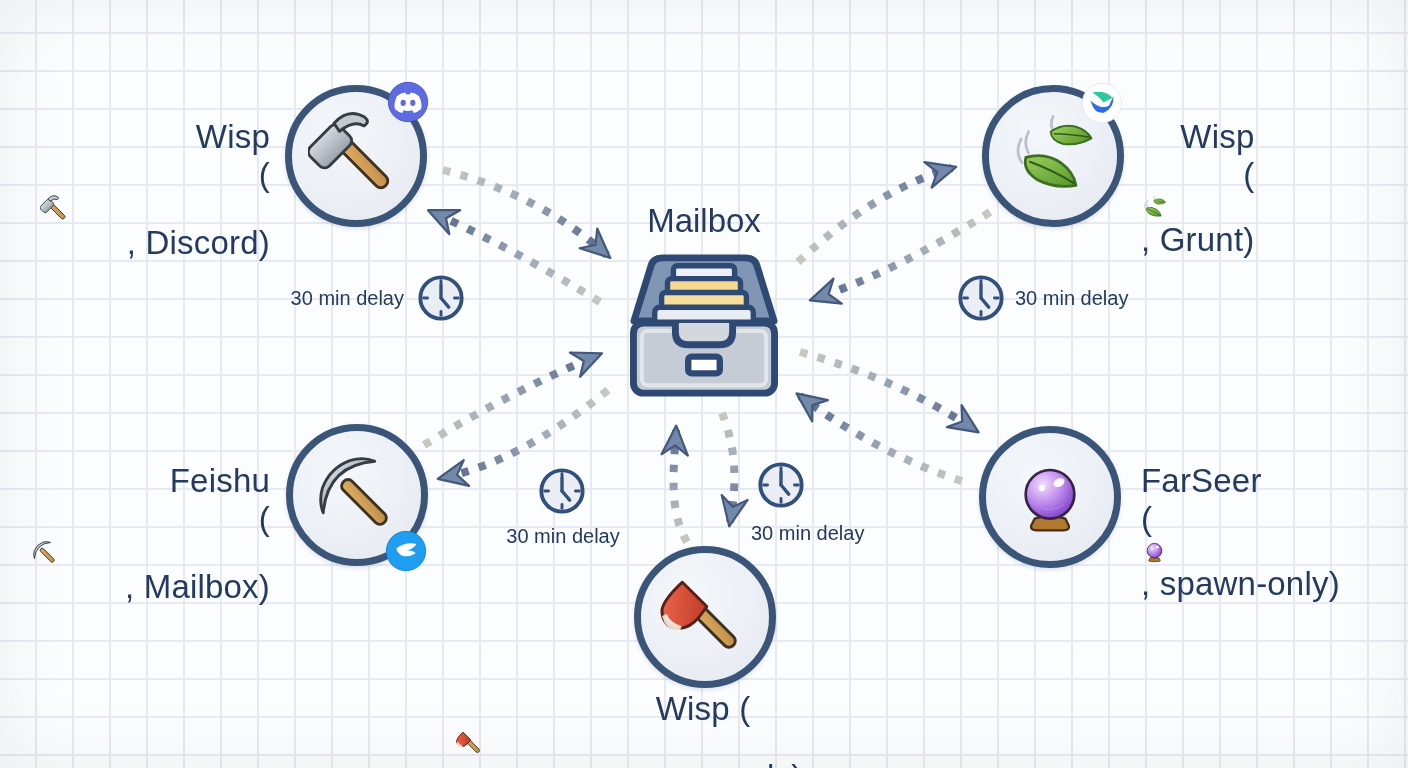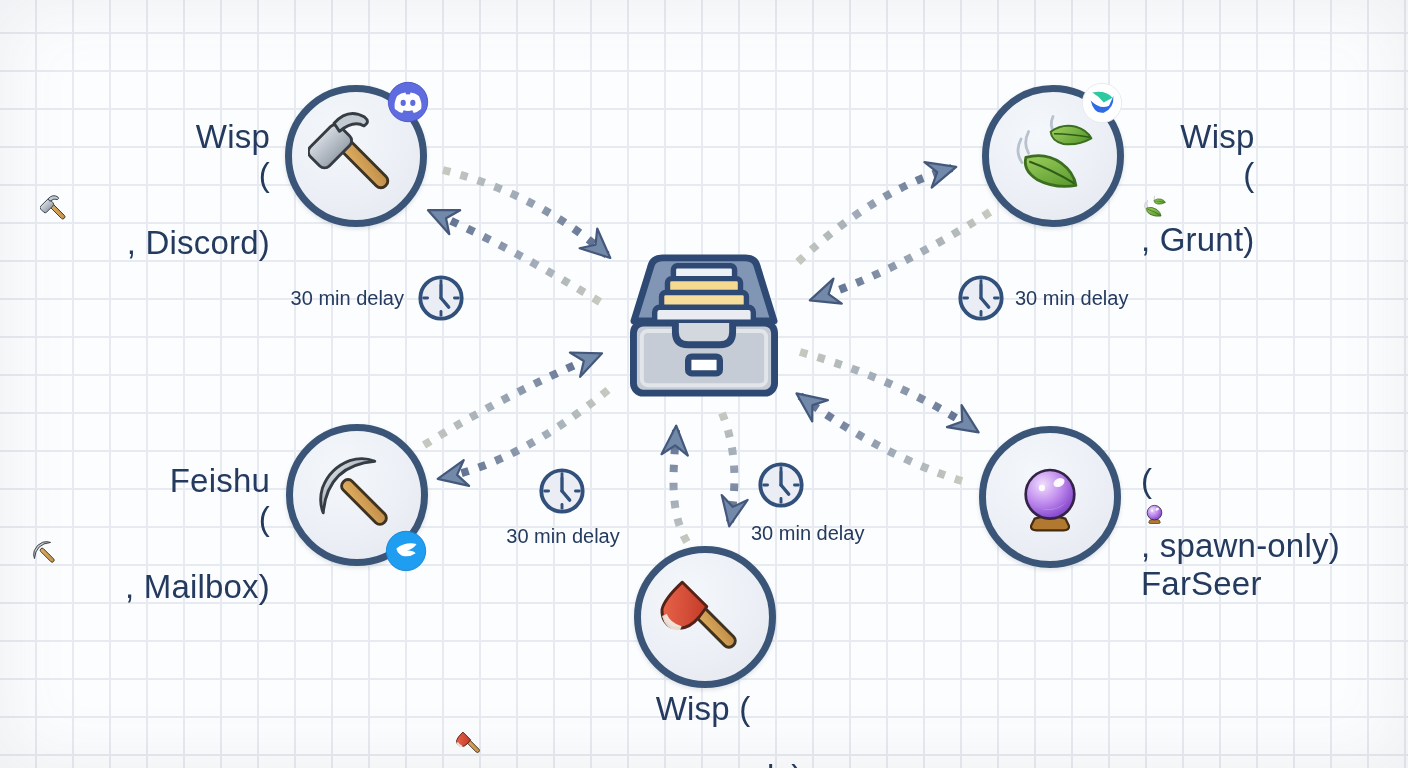--- a/index.html
+++ b/index.html
@@ -201,20 +201,21 @@
     <path d="M 798,262 Q 875,190 952,168" fill="none" stroke="url(#g3)" stroke-width="8" stroke-dasharray="7.5 10.5" marker-end="url(#ah)"></path>
     <path d="M 990,212 Q 895,272 814,299" fill="none" stroke="url(#g4)" stroke-width="8" stroke-dasharray="7.5 10.5" marker-end="url(#ah)"></path>
     <path d="M 424,445 Q 510,392 598,355" fill="none" stroke="url(#g5)" stroke-width="8" stroke-dasharray="7.5 10.5" marker-end="url(#ah)"></path>
     <path d="M 608,390 Q 520,462 442,478" fill="none" stroke="url(#g6)" stroke-width="8" stroke-dasharray="7.5 10.5" marker-end="url(#ah)"></path>
     <path d="M 800,352 Q 900,380 975,430" fill="none" stroke="url(#g7)" stroke-width="8" stroke-dasharray="7.5 10.5" marker-end="url(#ah)"></path>
     <path d="M 962,481 Q 880,455 800,396" fill="none" stroke="url(#g8)" stroke-width="8" stroke-dasharray="7.5 10.5" marker-end="url(#ah)"></path>
     <path d="M 687,542 C 668,510 674,468 676,430" fill="none" stroke="url(#g9)" stroke-width="8" stroke-dasharray="7.5 10.5" marker-end="url(#ah)"></path>
     <path d="M 722,413 C 735,445 738,480 730,522" fill="none" stroke="url(#g10)" stroke-width="8" stroke-dasharray="7.5 10.5" marker-end="url(#ah)"></path>
   </svg>
 
+  <div class="title t-center abs" style="left:604px;top:202px;width:200px;">Mailbox</div>
   <svg class="abs" style="left:630px;top:252px;" width="148" height="148" viewBox="0 0 150 150">
     <path d="M 33,6 L 117,6 Q 127,6 129,15 L 146,70 L 4,70 L 21,15 Q 23,6 33,6 Z" fill="#8196b4" stroke="#2e4a74" stroke-width="7" stroke-linejoin="round"></path>
     <rect x="44" y="14" width="62" height="16" rx="4" fill="#edf1f6" stroke="#2e4a74" stroke-width="5.5"></rect>
     <rect x="38" y="27" width="74" height="17" rx="4" fill="#f4d98f" stroke="#2e4a74" stroke-width="5.5"></rect>
     <rect x="32" y="41" width="86" height="18" rx="4" fill="#f6dd9b" stroke="#2e4a74" stroke-width="5.5"></rect>
     <rect x="25" y="56" width="100" height="20" rx="5" fill="#e9edf3" stroke="#2e4a74" stroke-width="5.5"></rect>
     <rect x="3.5" y="72" width="143" height="71" rx="10" fill="#c6ccd5" stroke="#2e4a74" stroke-width="7"></rect>
     <rect x="12" y="80" width="126" height="55" rx="6" fill="none" stroke="#e2e5ea" stroke-width="4"></rect>
     <path d="M 46,72 L 46,81 Q 46,94 59,94 L 91,94 Q 104,94 104,81 L 104,72" fill="#d3d7de" stroke="#2e4a74" stroke-width="7"></path>
     <rect x="59" y="106" width="32" height="17" rx="3.5" fill="#ffffff" stroke="#2e4a74" stroke-width="6.5"></rect>
@@ -271,24 +272,24 @@
     </div>
   </div>
 
   <div>
     <div class="node-circle" style="left:1050px;top:497px;">
       <svg class="emoji" width="90" height="90">
           <use href="#em-ball"></use>
         </svg>
     </div>
     <div class="node-label" style="left:1141px;top:462px;">
+      <div><span>FarSeer</span></div>
       <div><span>(</span><svg class="mini-sm">
             <use href="#em-ball"></use>
           </svg><span>, spawn-only)</span></div>
-      <div><span>FarSeer</span></div>
     </div>
   </div>
 
   <div>
     <div class="node-circle" style="left:705px;top:617px;">
       <svg class="emoji" width="96" height="96">
           <use href="#em-axe"></use>
         </svg>
     </div>
     <div class="node-label t-center" style="left:455px;top:690px;width:496px;">

